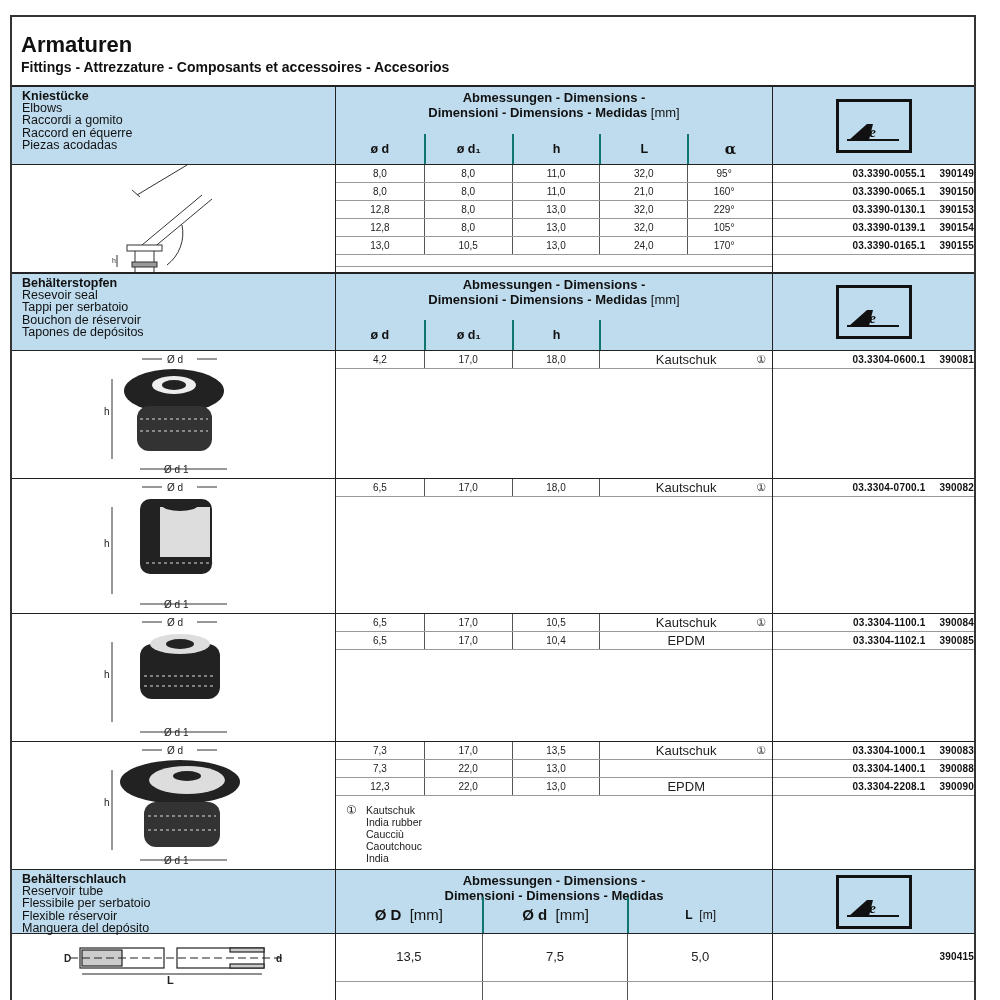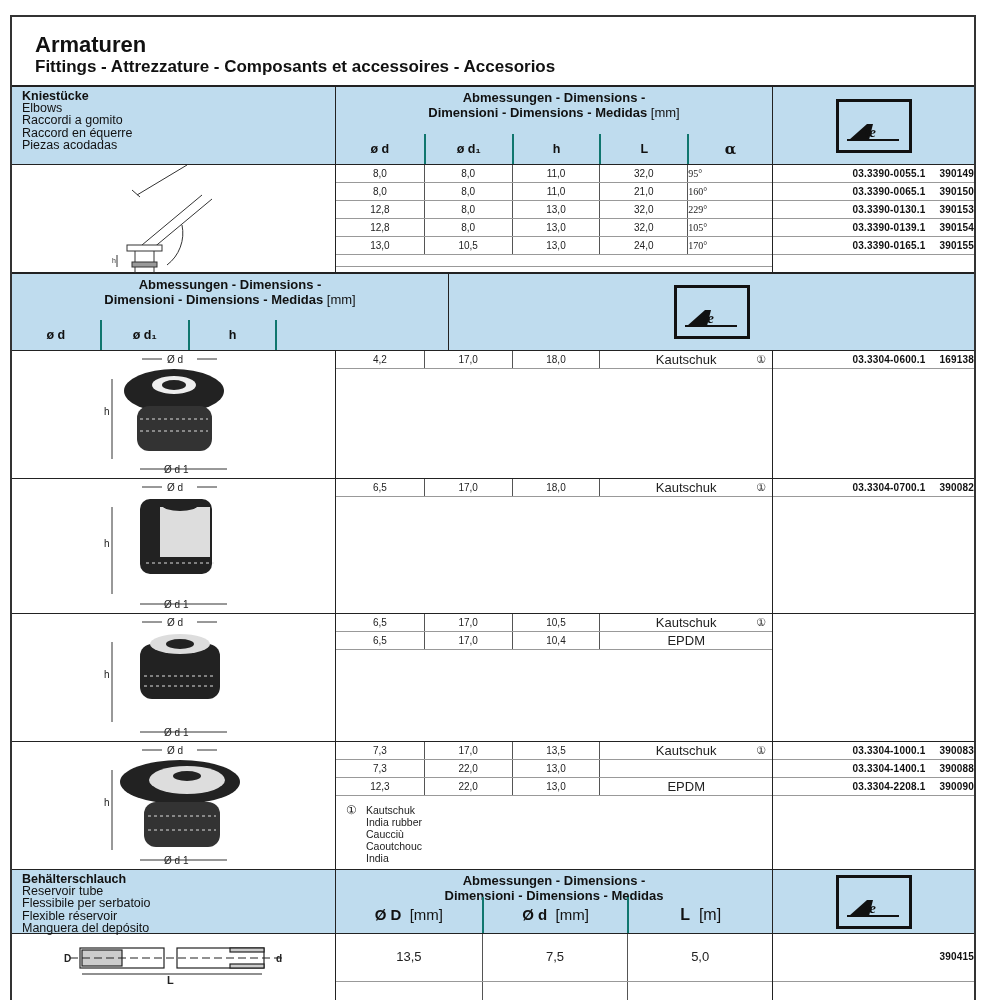--- a/index.html
+++ b/index.html
@@ -1,20 +1,20 @@
 <!DOCTYPE html>
 <html><head>
 <meta charset="utf-8">
 <style>
   html, body { margin:0; padding:0; background:#fff; }
   body { width:1000px; height:1000px; overflow:hidden; position:relative; font-family:"Liberation Sans", sans-serif; color:#111; }
   .page { position:absolute; left:10px; top:15px; width:966px; height:1000px; border:2px solid #333; border-bottom:none; box-sizing:border-box; }
-  .title-block { height:70px; border-bottom:2px solid #222; padding:16px 0 0 23px; box-sizing:border-box; }
+  .title-block { height:70px; border-bottom:2px solid #222; padding:16px 0 0 9px; box-sizing:border-box; }
   .title { font-size:22px; font-weight:bold; line-height:24px; }
-  .subtitle { font-size:17px; font-weight:bold; line-height:18px; margin-top:1px; }
+  .subtitle { font-size:14px; font-weight:bold; line-height:18px; margin-top:1px; }
 
   .sec { position:relative; }
   .hdr { display:flex; height:78px; background:#bfdcee; border-bottom:1.5px solid #222; box-sizing:border-box; }
   .hdr .names { width:324px; border-right:1.5px solid #222; padding:3px 0 0 10px; box-sizing:border-box; font-size:12.5px; line-height:12.2px; }
   .hdr .names .de { font-weight:bold; }
   .hdr .dims { width:437px; position:relative; border-right:1.5px solid #222; box-sizing:border-box; }
   .hdr .dims .cap { text-align:center; font-size:13px; font-weight:bold; line-height:15px; padding-top:3px; }
   .hdr .dims .cap .unit { font-weight:normal; }
   .hdr .cols { position:absolute; left:0; right:0; bottom:0; height:30px; display:flex; }
   .hdr .cols div { text-align:center; font-size:12.5px; font-weight:bold; line-height:30px; border-left:2px solid #0f766e; box-sizing:border-box; }
@@ -23,21 +23,21 @@
   .logo-box { width:76px; height:54px; border:3px solid #111; box-sizing:border-box; position:relative; }
   .logo-box svg { position:absolute; left:8px; top:20px; }
 
   .body { display:flex; position:relative; border-bottom:1.5px solid #222; box-sizing:border-box; }
   .body .pic { width:324px; border-right:1.5px solid #222; box-sizing:border-box; position:relative; }
   .body .rows { width:437px; border-right:1.5px solid #222; box-sizing:border-box; }
   .body .parts { flex:1;text-align:right; }
   .row { display:flex; height:18px; border-bottom:1px solid #999; box-sizing:border-box; }
   .row div { text-align:center; font-size:10px; line-height:17px; border-left:1px solid #555; box-sizing:border-box; color:#222; }
   .row div:first-child { border-left:none; }
-  .row .a { text-align:left; padding-right:12px;font-family:Liberation Serif, serif; }
+  .row .a { text-align:center; padding-right:12px; }
   .prow { height:18px; border-bottom:1px solid #999; box-sizing:border-box; font-size:10px; font-weight:bold; line-height:17px; padding-left:12px; letter-spacing:0.2px; }
   .prow span.n2 { display:inline-block; margin-left:14px; }
   .mat { font-size:13px !important; position:relative; }
   .mat .fn { position:absolute; right:6px; top:0; font-size:11px; }
 
   .footnote { padding:8px 10px; font-size:10.5px; line-height:12px; color:#222; display:flex; }
   .footnote .sym { width:20px; font-size:12px; }
 </style>
 </head>
 <body>
@@ -141,20 +141,27 @@
           <div class="prow"><span>03.3390-0065.1</span><span class="n2">390150</span></div>
           <div class="prow"><span>03.3390-0130.1</span><span class="n2">390153</span></div>
           <div class="prow"><span>03.3390-0139.1</span><span class="n2">390154</span></div>
           <div class="prow"><span>03.3390-0165.1</span><span class="n2">390155</span></div>
         </div>
     </div>
   </div>
 
   <div class="sec">
     <div class="hdr" style="border-top:1px solid #222">
+      <div class="names">
+        <div class="de">Behälterstopfen</div>
+        <div>Resevoir seal</div>
+        <div>Tappi per serbatoio</div>
+        <div>Bouchon de réservoir</div>
+        <div>Tapones de depósitos</div>
+      </div>
       <div class="dims">
         <div class="cap">
           <div>Abmessungen - Dimensions -</div>
           <div><span>Dimensioni - Dimensions - Medidas</span> <span class="unit">[mm]</span></div>
         </div>
         <div class="cols">
           <div style="width:88px">ø d</div>
           <div style="width:88px">ø d₁</div>
           <div style="width:88px">h</div>
           <div style="width:173px"></div>
@@ -191,21 +198,21 @@
             </svg></div>
           <div class="rows">
             <div class="row">
               <div style="width:88px">4,2</div>
               <div style="width:88px">17,0</div>
               <div style="width:88px">18,0</div>
               <div class="mat" style="width:173px">Kautschuk<span class="fn">①</span></div>
             </div>
           </div>
           <div class="parts">
-            <div class="prow"><span>03.3304-0600.1</span><span class="n2">169138</span></div>
+            <div class="prow"><span>03.3304-0600.1</span><span class="n2">390081</span></div>
           </div>
         </div>
         <div class="body" style="height:135px">
           <div class="pic"><svg width="324" height="135">
               <g stroke="#333" stroke-width="1" fill="none">
                 <line x1="130" y1="8" x2="150" y2="8"></line>
                 <line x1="185" y1="8" x2="205" y2="8"></line>
                 <line x1="100" y1="28" x2="100" y2="115"></line>
                 <line x1="128" y1="125" x2="215" y2="125"></line>
               </g>
@@ -252,20 +259,24 @@
               <div style="width:88px">17,0</div>
               <div style="width:88px">10,5</div>
               <div class="mat" style="width:173px">Kautschuk<span class="fn">①</span></div>
             </div>
             <div class="row">
               <div style="width:88px">6,5</div>
               <div style="width:88px">17,0</div>
               <div style="width:88px">10,4</div>
               <div class="mat" style="width:173px">EPDM</div>
             </div>
+          </div>
+          <div class="parts">
+            <div class="prow"><span>03.3304-1100.1</span><span class="n2">390084</span></div>
+            <div class="prow"><span>03.3304-1102.1</span><span class="n2">390085</span></div>
           </div>
         </div>
         <div class="body" style="height:128px">
           <div class="pic"><svg width="324" height="128">
               <g stroke="#333" stroke-width="1" fill="none">
                 <line x1="130" y1="8" x2="150" y2="8"></line>
                 <line x1="185" y1="8" x2="205" y2="8"></line>
                 <line x1="100" y1="28" x2="100" y2="108"></line>
                 <line x1="128" y1="118" x2="215" y2="118"></line>
               </g>
@@ -328,21 +339,21 @@
         <div>Manguera del depósito</div>
       </div>
       <div class="dims">
         <div class="cap">
           <div>Abmessungen - Dimensions -</div>
           <div>Dimensioni - Dimensions - Medidas</div>
         </div>
         <div class="cols" style="height:36px">
           <div style="width:146px;font-size:15px;line-height:36px"><b>Ø D</b>&nbsp; <span style="font-weight:normal">[mm]</span></div>
           <div style="width:146px;font-size:15px;line-height:36px"><b>Ø d</b>&nbsp; <span style="font-weight:normal">[mm]</span></div>
-          <div style="width:145px;font-size:16px;line-height:36px"><b>L</b>&nbsp; <span style="font-weight:normal">[m]</span></div>
+          <div style="width:145px;font-size:12px;line-height:36px"><b>L</b>&nbsp; <span style="font-weight:normal">[m]</span></div>
         </div>
       </div>
       <div class="logo">
         <div class="logo-box">
             <svg width="56" height="20" viewBox="0 0 56 20">
               <path d="M2 18 L20 2 L26 2 L22 18 Z" fill="#111"></path>
               <text x="18" y="15" font-family="Liberation Serif, serif" font-style="italic" font-weight="bold" font-size="15" fill="#111">te</text>
               <line x1="0" y1="18" x2="52" y2="18" stroke="#111" stroke-width="2"></line>
             </svg>
           </div>

